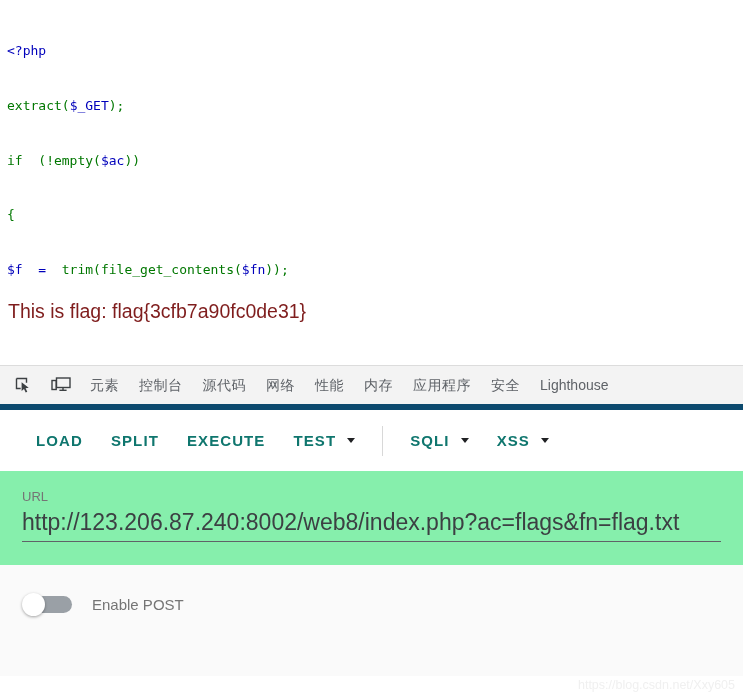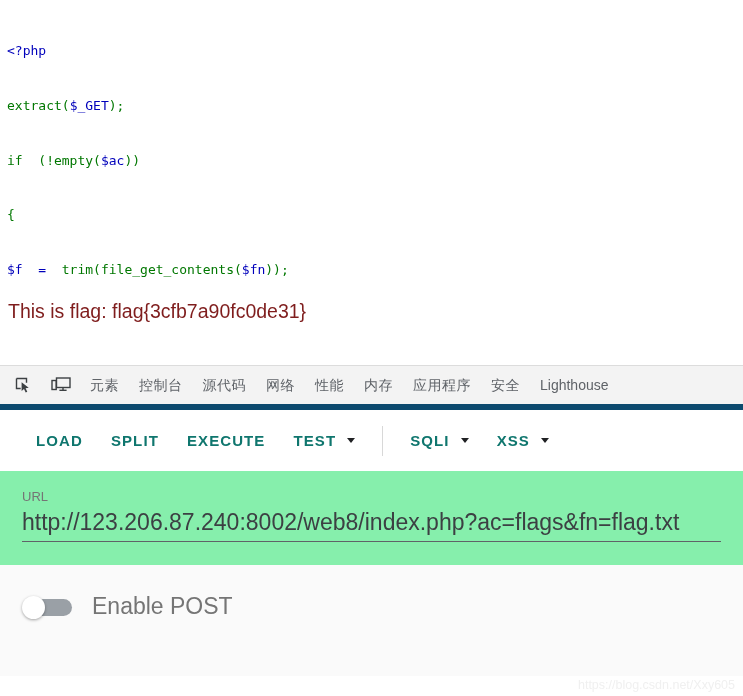--- a/index.html
+++ b/index.html
@@ -211,21 +211,21 @@
     position: absolute;
     left: 0;
     top: 0;
     width: 23px;
     height: 23px;
     border-radius: 50%;
     background: #ffffff;
     box-shadow: 0 1px 3px rgba(0,0,0,0.35);
   }
   #post-label {
-    font-size: 23px;
+    font-size: 15px;
     color: #757575;
     margin-left: 18px;
     font-family: "Liberation Sans", sans-serif;
     white-space: nowrap;
   }
 
   #watermark {
     position: absolute;
     right: 8px;
     bottom: 4px;

